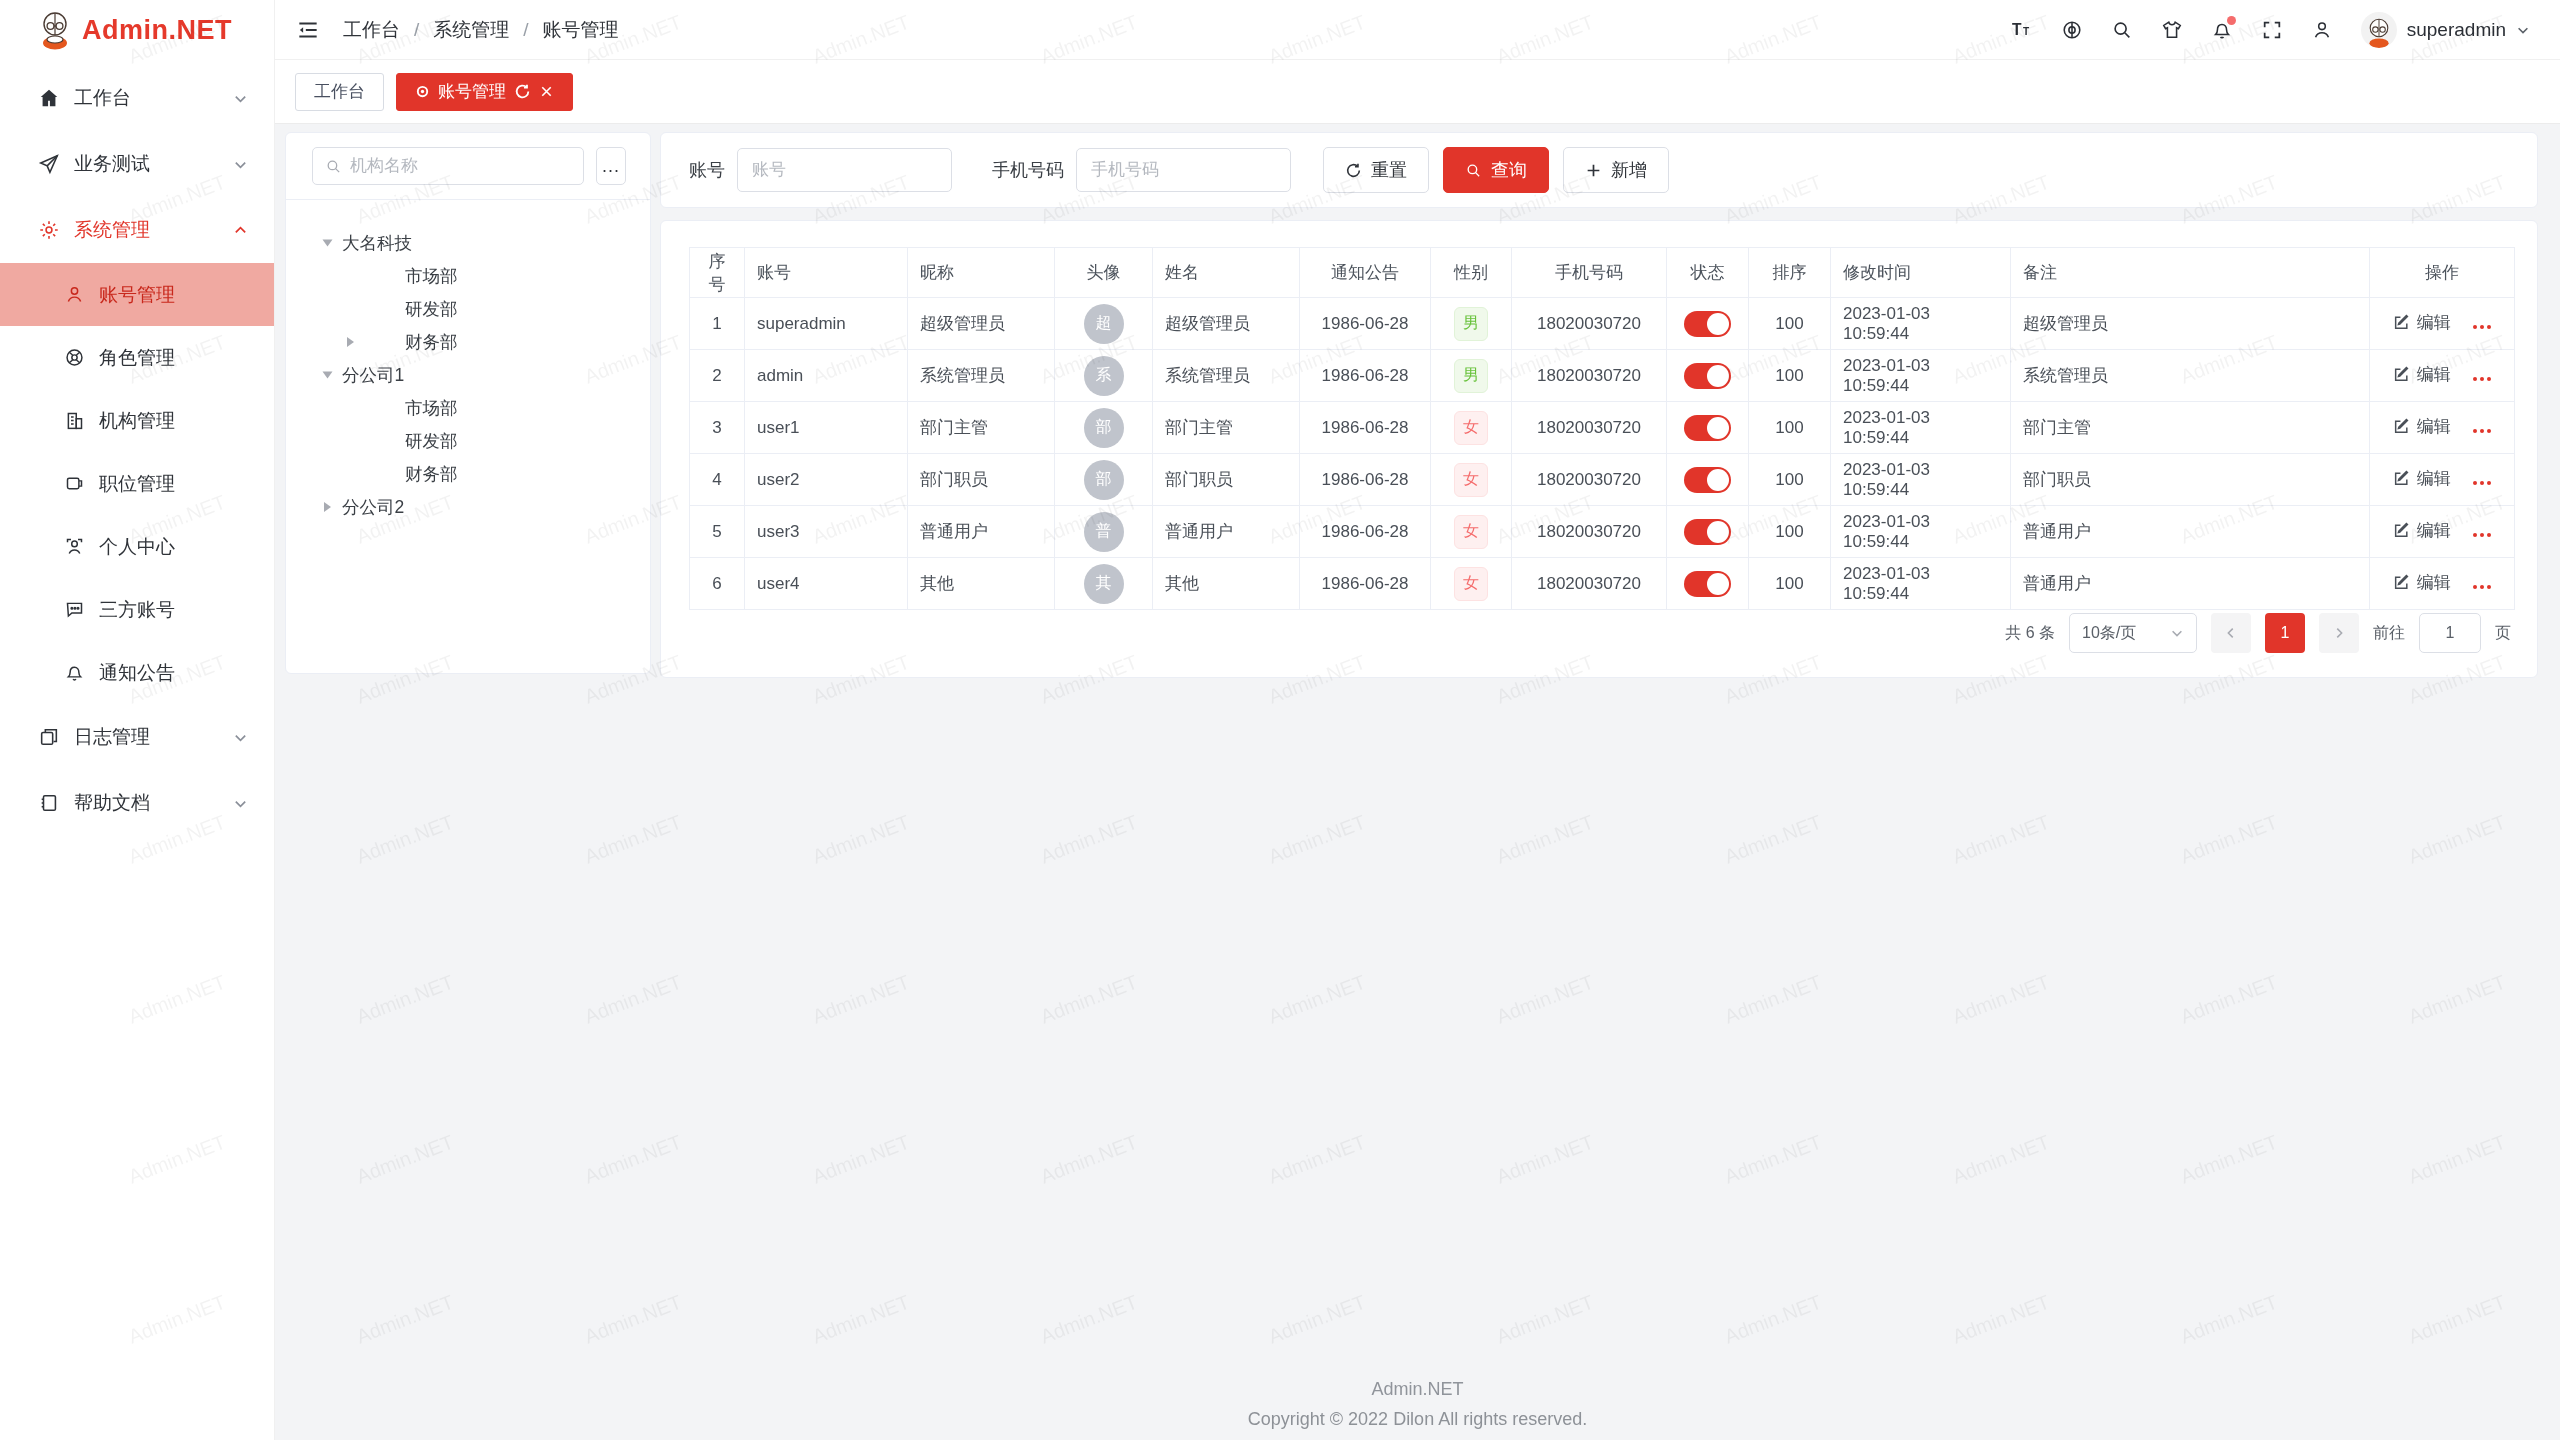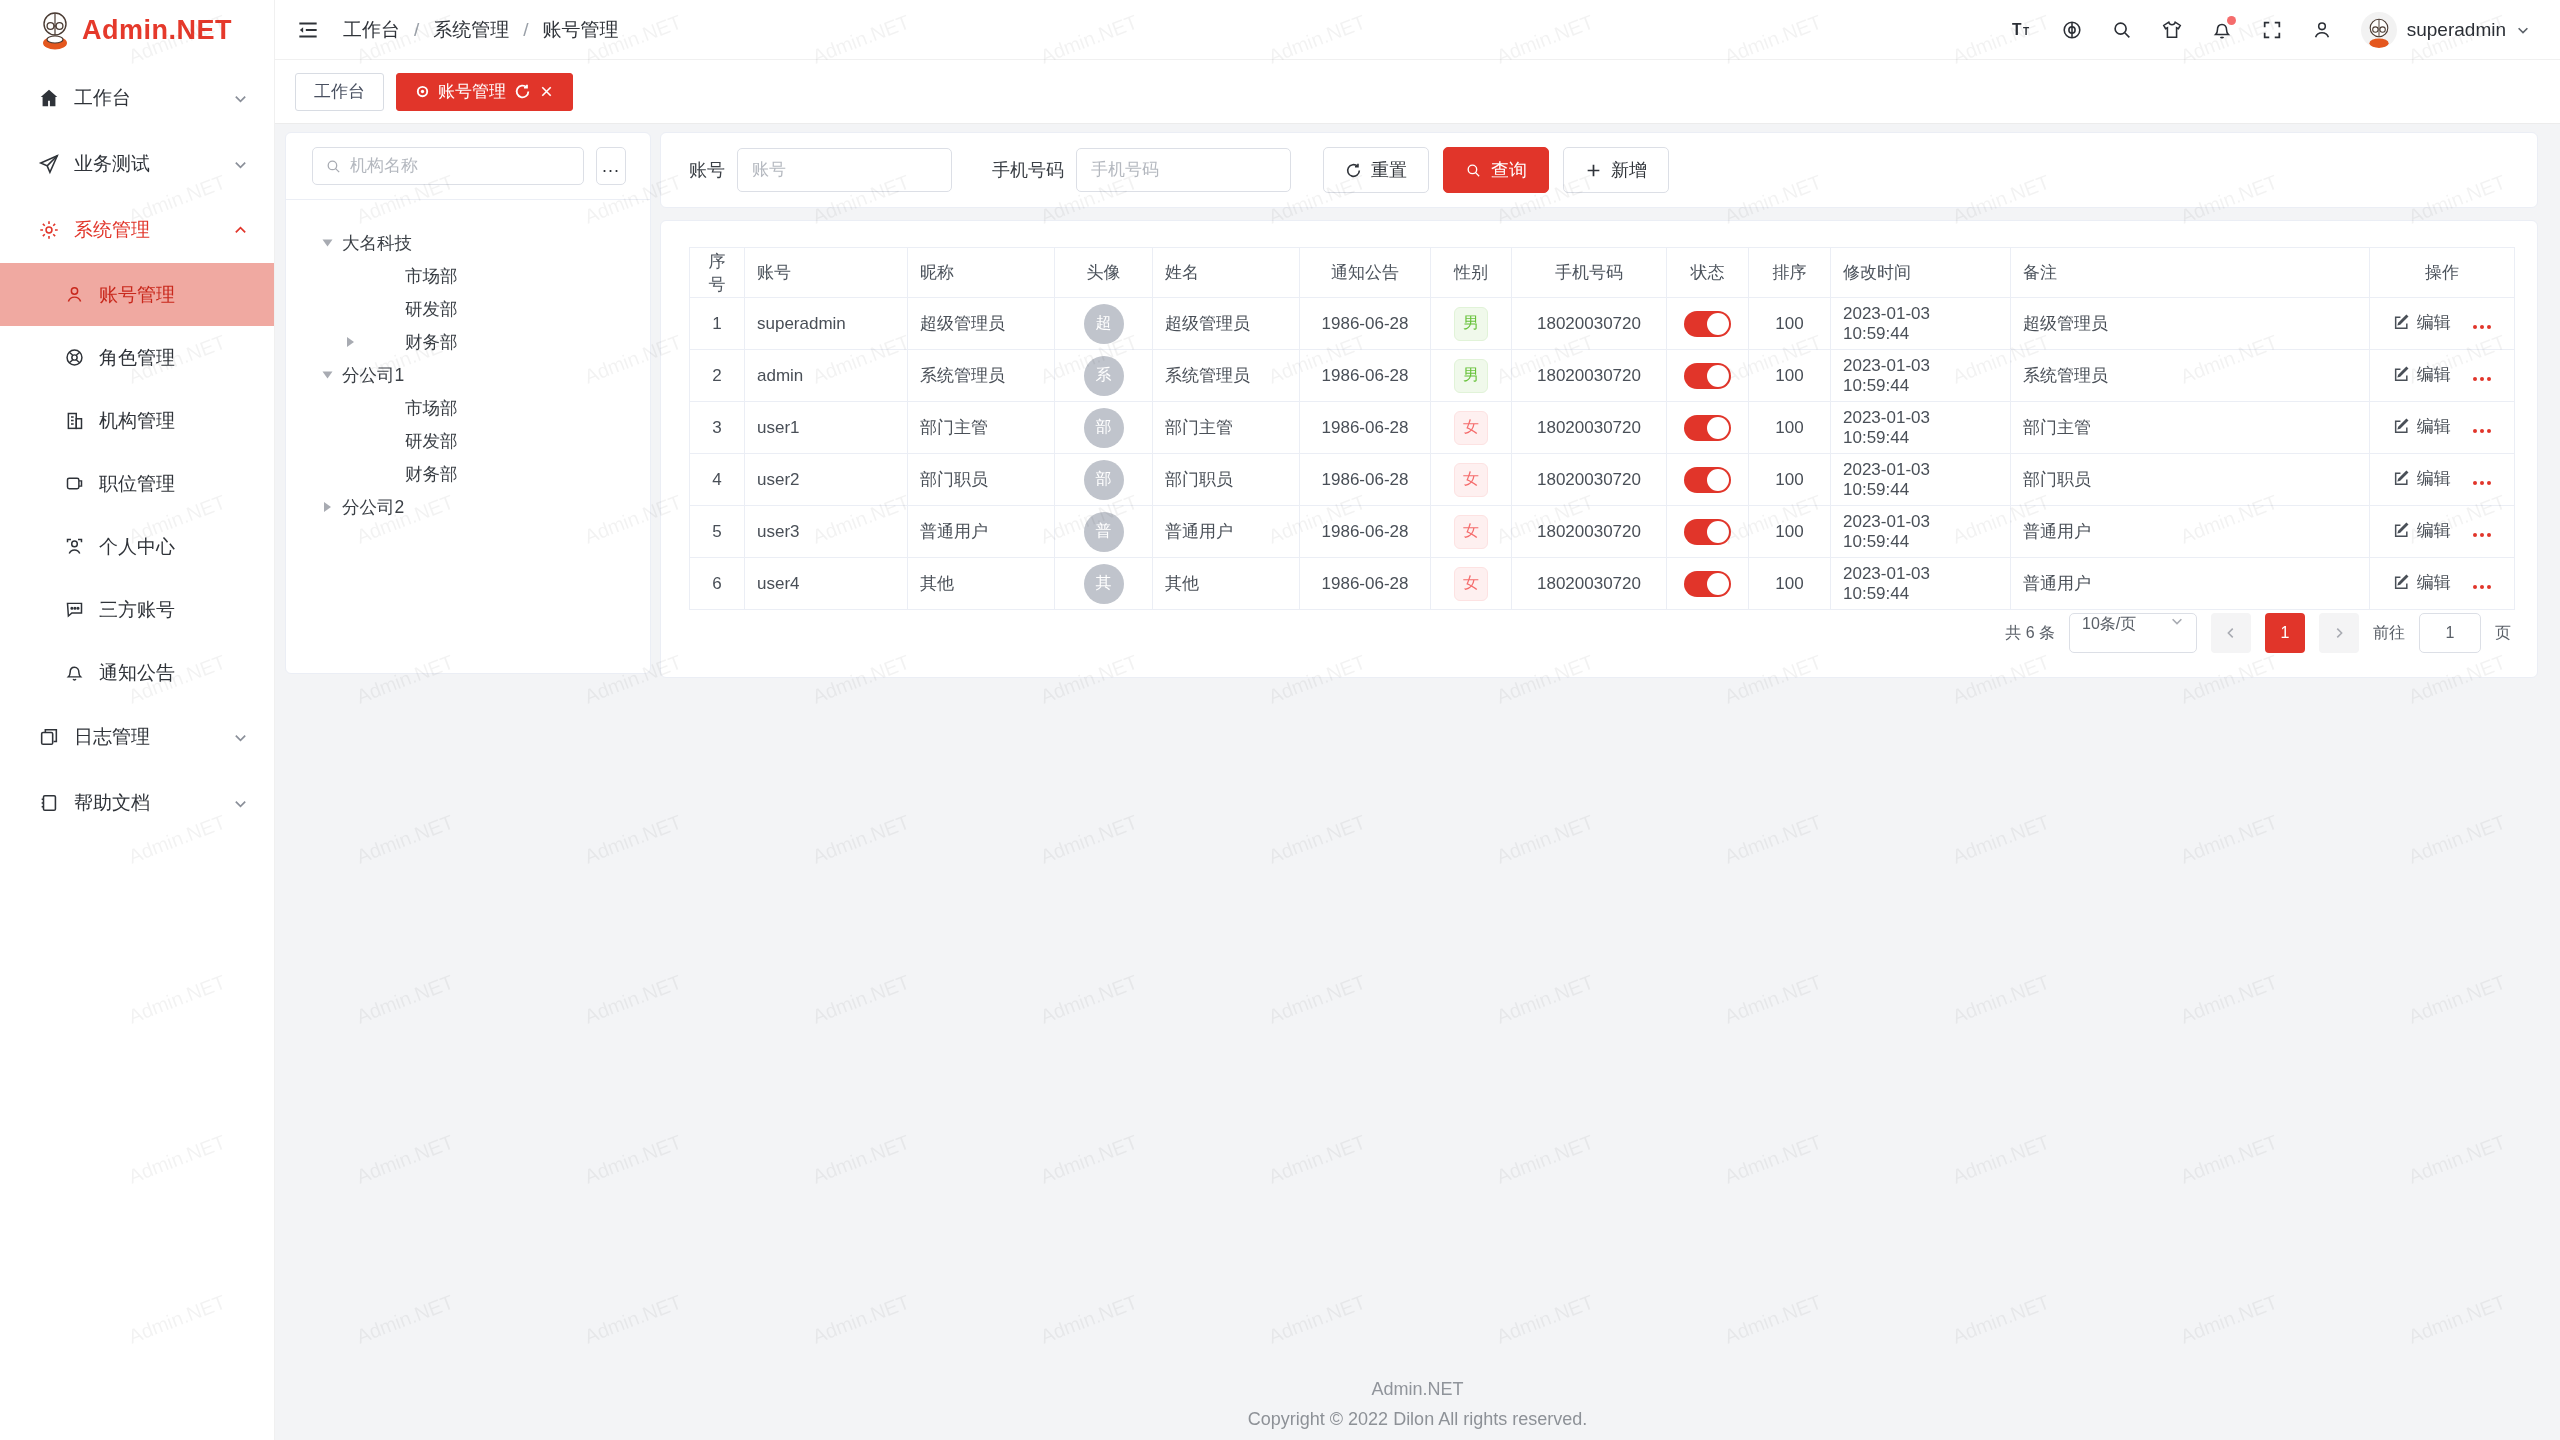--- a/index.html
+++ b/index.html
@@ -96,21 +96,21 @@
   .switch { display:inline-block; width:47px; height:26px; border-radius:13px; background:#e1352a; position:relative; cursor:pointer; vertical-align:middle; }
   .switch::after { content:""; position:absolute; right:2px; top:2px; width:22px; height:22px; border-radius:50%; background:#fff; }
   .op-cell { color:#e1352a; white-space:nowrap; }
   .op-edit { display:inline-flex; align-items:center; gap:7px; cursor:pointer; }
   .op-edit svg { width:17px; height:17px; }
   .op-more { display:inline-flex; gap:3px; margin-left:18px; cursor:pointer; vertical-align:middle; }
   .op-more i { width:4px; height:4px; border-radius:50%; background:#e1352a; display:block; }
 
   
   .pager { position:absolute; right:26px; top:392px; display:flex; align-items:center; gap:14px; font-size:16px; color:#5a6068; }
-  .pg-select { width:128px; height:40px; border:1px solid #dcdfe6; border-radius:5px; display:flex; justify-content:space-between; padding:0 12px; color:#5a6068; cursor:pointer; background:#fff; }
+  .pg-select { width:128px; height:40px; border:1px solid #dcdfe6; border-radius:5px; display:flex; align-items:center; justify-content:space-between; padding:0 12px; color:#5a6068; cursor:pointer; background:#fff; }
   .pg-select svg { width:14px; height:14px; color:#a8abb2; }
   .pg-btn { width:40px; height:40px; border-radius:4px; background:#f4f4f5; display:flex; align-items:center; justify-content:center; color:#a8abb2; font-size:17px; cursor:pointer; }
   .pg-num { width:40px; height:40px; border-radius:4px; background:#e1352a; color:#fff; display:flex; align-items:center; justify-content:center; font-size:16px; cursor:pointer; }
   .pg-goto { width:62px; height:40px; border:1px solid #dcdfe6; border-radius:5px; text-align:center; font-size:16px; color:#5a6068; outline:none; font-family:inherit; background:#fff; }
 
   
   .footer { position:absolute; left:0; right:0; bottom:10px; text-align:center; color:#90949b; }
   .footer .f1 { font-size:18px; margin-bottom:9px; }
   .footer .f2 { font-size:18px; color:#8d9197; }
 </style>

